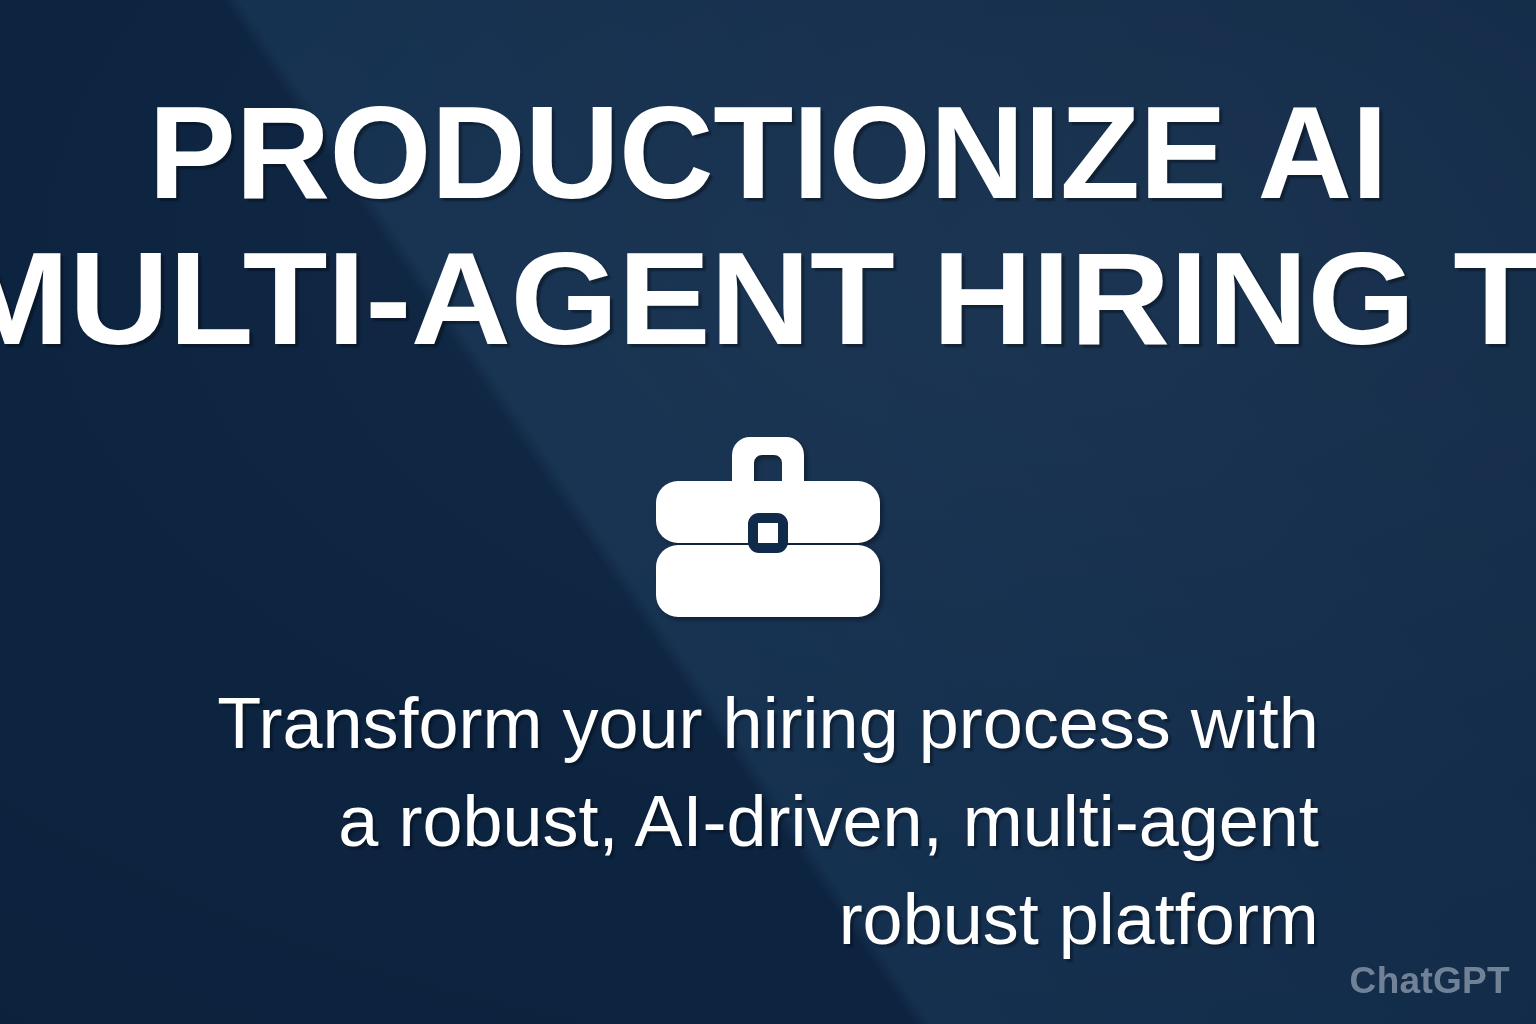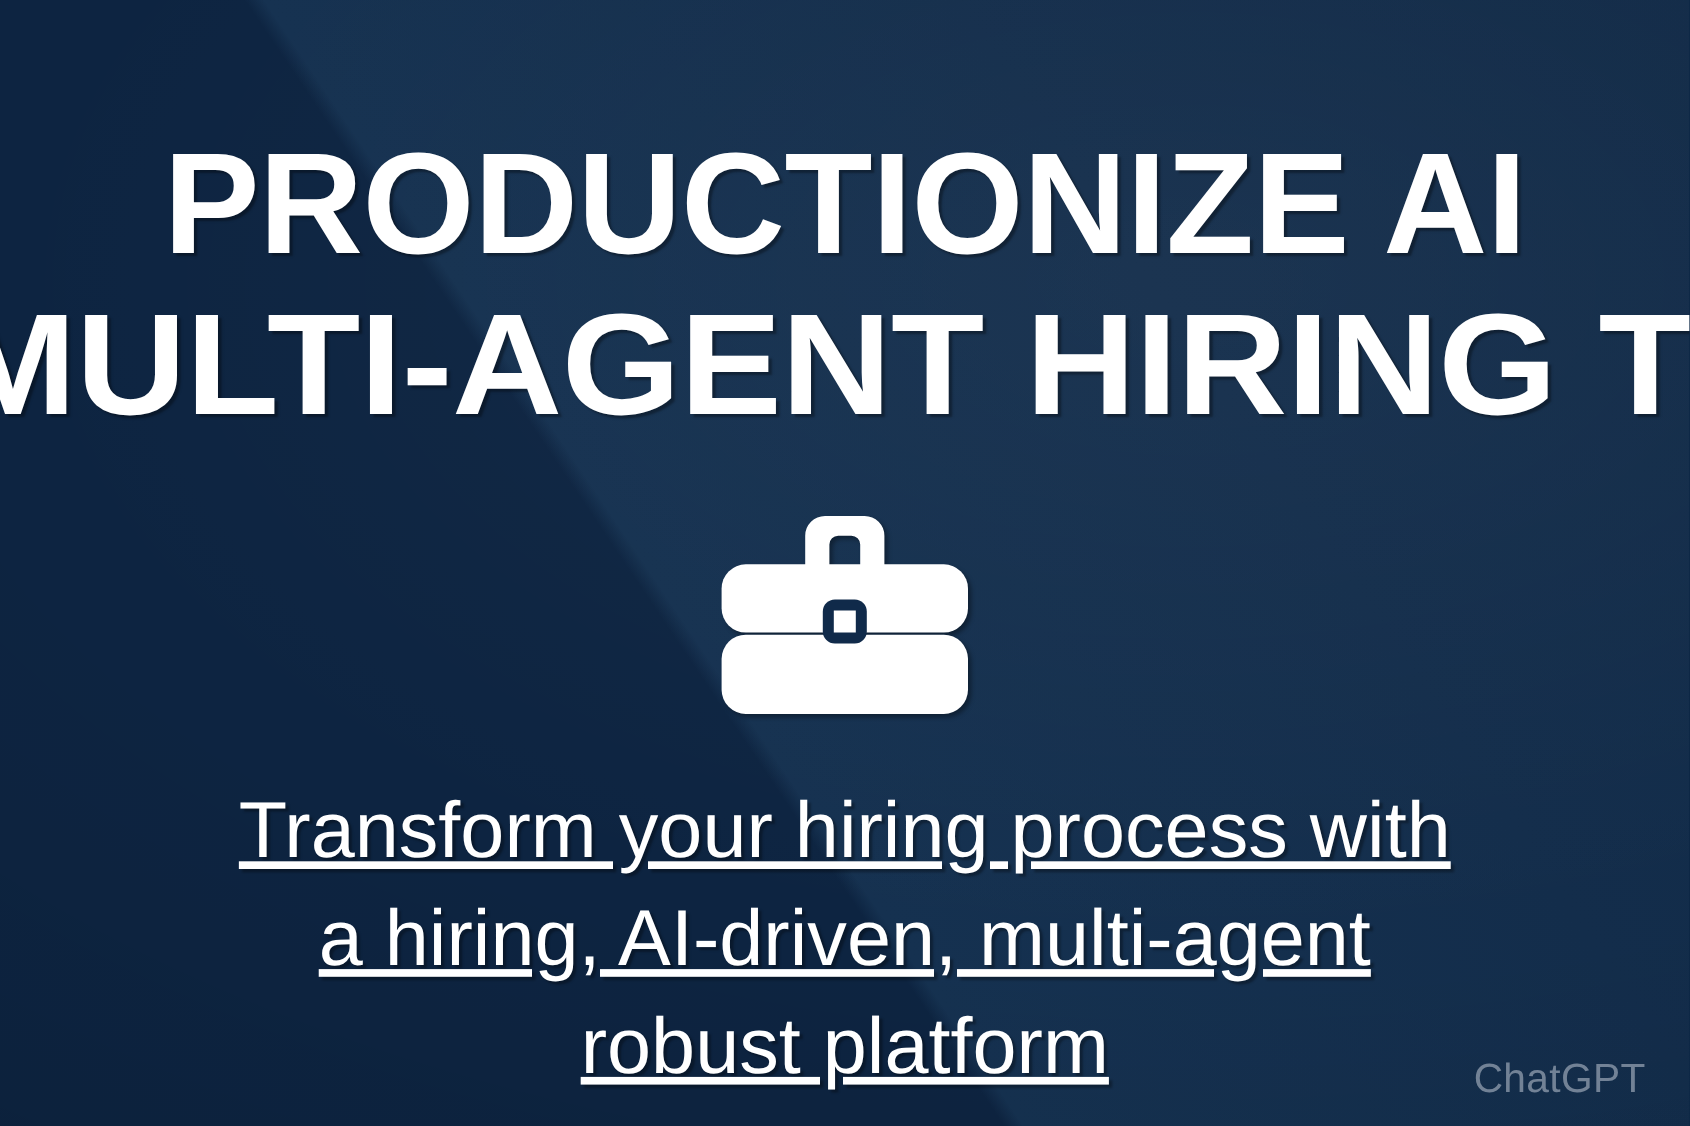--- a/index.html
+++ b/index.html
@@ -47,21 +47,20 @@
       rgba(255,255,255,0.0) 55%,
       rgba(0,0,0,0.10) 100%);
   }
 
   .content {
     position: absolute;
     inset: 0;
     display: flex;
     flex-direction: column;
     align-items: center;
-    margin-top: 32px;
   }
 
   
   .title-block {
     width: 100%;
     text-align: center;
     margin-top: 86px;
     user-select: none;
   }
   .title-line {
@@ -90,39 +89,38 @@
     display: flex;
     align-items: center;
     justify-content: center;
     filter: drop-shadow(3px 3px 2px rgba(0,0,0,0.35));
   }
   .icon-wrap svg { display: block; }
 
   
   .subtitle-block {
     margin-top: 56px;
-    text-align: center;
+    text-align: right;
     color: #ffffff;
     font-weight: 400;
     font-size: 72px;
     line-height: 1.36;
     letter-spacing: 0px;
     text-shadow: 3px 3px 2px rgba(0,0,0,0.32);
     user-select: none;
-    text-decoration: underline;
   }
   .subtitle-line { white-space: nowrap; }
 
   
   .watermark {
     position: absolute;
-    right: 40px;
+    right: 26px;
     bottom: 22px;
     font-size: 37px;
-    font-weight: 400;
+    font-weight: 700;
     letter-spacing: 0.3px;
     color: #7b8a9d;
     opacity: 0.92;
     user-select: none;
   }
 </style>
 </head>
 <body>
 
 <div class="slide">
@@ -148,21 +146,21 @@
         <rect x="2" y="122" width="224" height="72" rx="22" ry="22" fill="#ffffff"></rect>
 
         <rect x="94" y="90" width="40" height="40" rx="11" ry="11" fill="#102a4a"></rect>
 
         <rect x="104" y="100" width="20" height="20" fill="#ffffff"></rect>
       </svg>
     </div>
 
     <div class="subtitle-block">
       <div class="subtitle-line">Transform your hiring process with</div>
-      <div class="subtitle-line">a hiring, AI-driven, multi-agent</div>
+      <div class="subtitle-line">a robust, AI-driven, multi-agent</div>
       <div class="subtitle-line">robust platform</div>
     </div>
 
   </div>
 
   <div class="watermark">ChatGPT</div>
 
 </div>
 
 </body></html>

